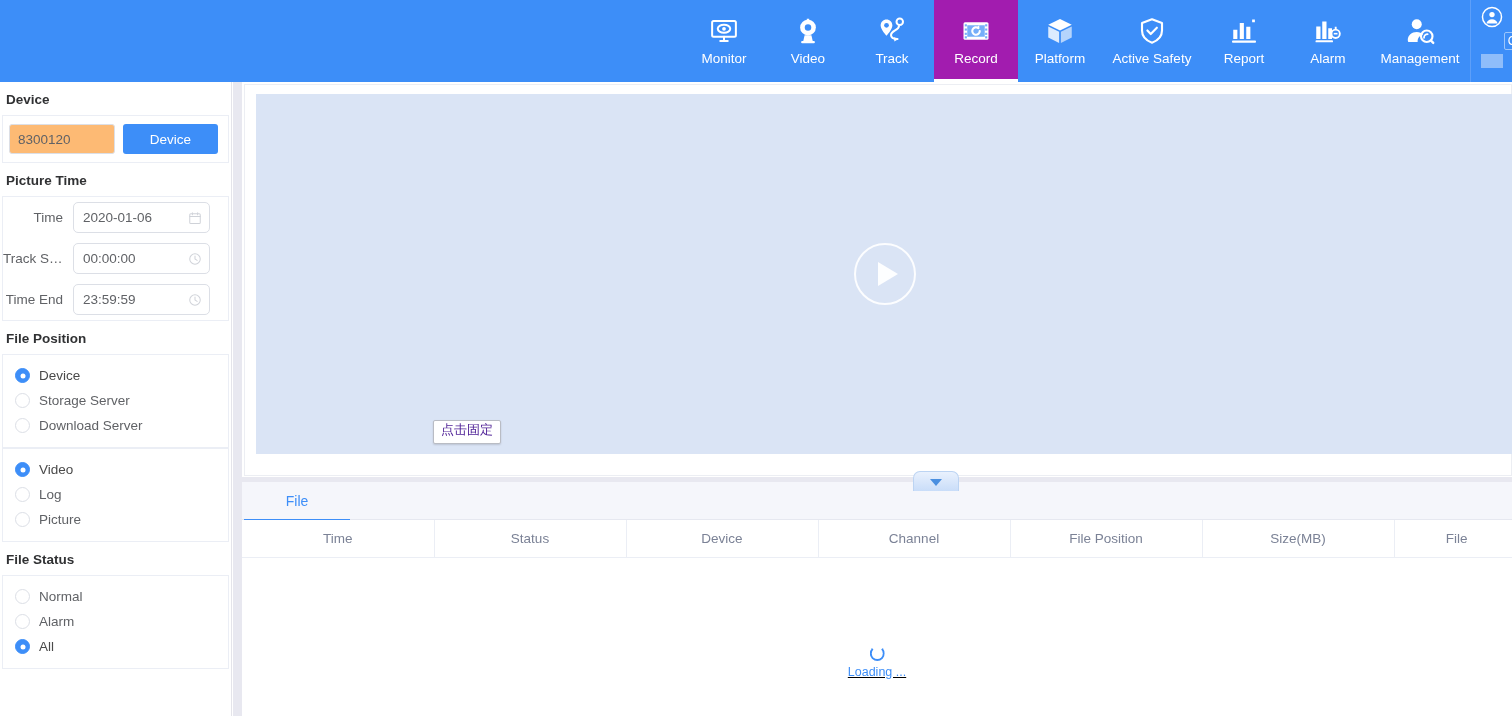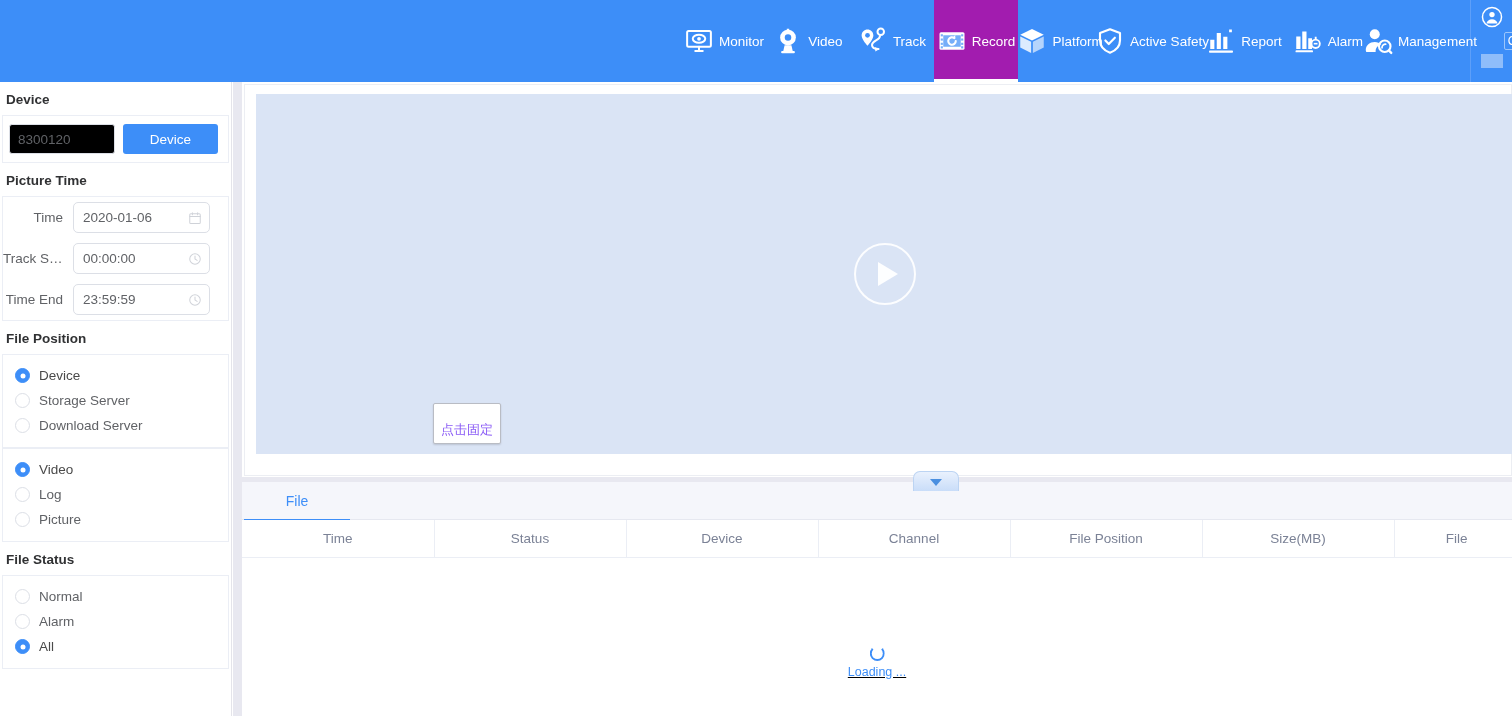--- a/index.html
+++ b/index.html
@@ -21,21 +21,21 @@
   }
   .nav {
     display: flex;
     align-items: stretch;
     height: 82px;
   }
   .nav-item {
     width: 84px;
     height: 82px;
     display: flex;
-    flex-direction: row;
+    flex-direction: column;
     align-items: center;
     justify-content: center;
     gap: 5px;
     cursor: pointer;
     position: relative;
   }
   .nav-item.wide { width: 100px; }
   .nav-item.active { background: #a21caf; }
   .nav-item.active::after {
     content: "";
@@ -108,21 +108,21 @@
     gap: 8px;
   }
   .txt-input {
     width: 106px; height: 30px;
     border: 1px solid #dcdfe6;
     border-radius: 3px;
     font-size: 13.5px;
     color: #606266;
     padding: 0 8px;
     font-family: "Liberation Sans", sans-serif;
-    background: #000000;
+    background: #fdba74;
     outline: none;
   }
   .blue-btn {
     width: 95px; height: 30px;
     background: #3d8ef8;
     color: #ffffff;
     border: none;
     border-radius: 3px;
     font-size: 13.5px;
     cursor: pointer;
@@ -246,22 +246,22 @@
     border-bottom: 12px solid transparent;
     margin-left: 6px;
   }
   .pin-tip {
     position: absolute;
     left: 177px; bottom: 10px;
     background: #ffffff;
     border: 1px solid #b9bcc4;
     border-radius: 2px;
     font-size: 13px;
-    color: #8b5cf6;
-    padding: 17px 7px 4px 7px;
+    color: #4c1d95;
+    padding: 0 7px 4px 7px;
     box-shadow: 0 1px 2px rgba(0,0,0,.14);
     white-space: nowrap;
   }
   .collapse-handle {
     position: absolute;
     left: 671px; top: 389px;
     width: 46px; height: 20px;
     background: linear-gradient(#e9f1fd, #c9ddf9);
     border: 1px solid #bcd4f3;
     border-bottom: none;

